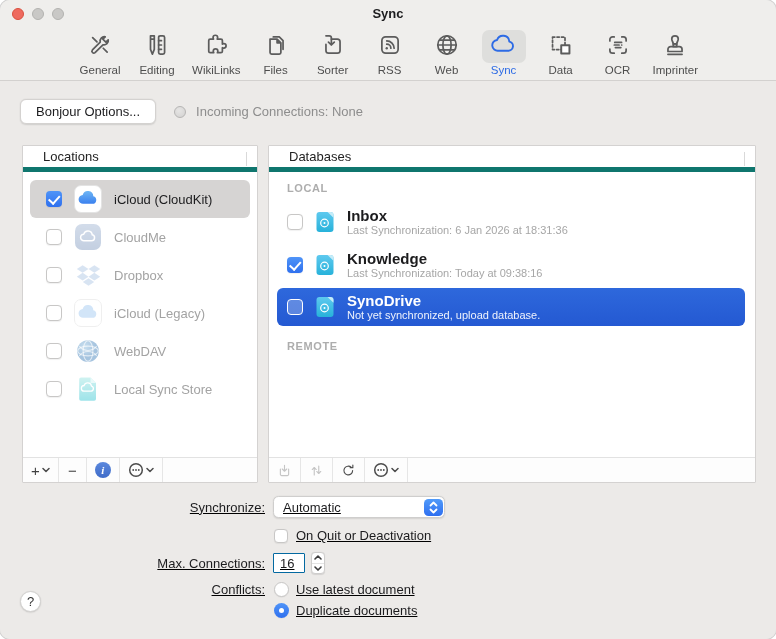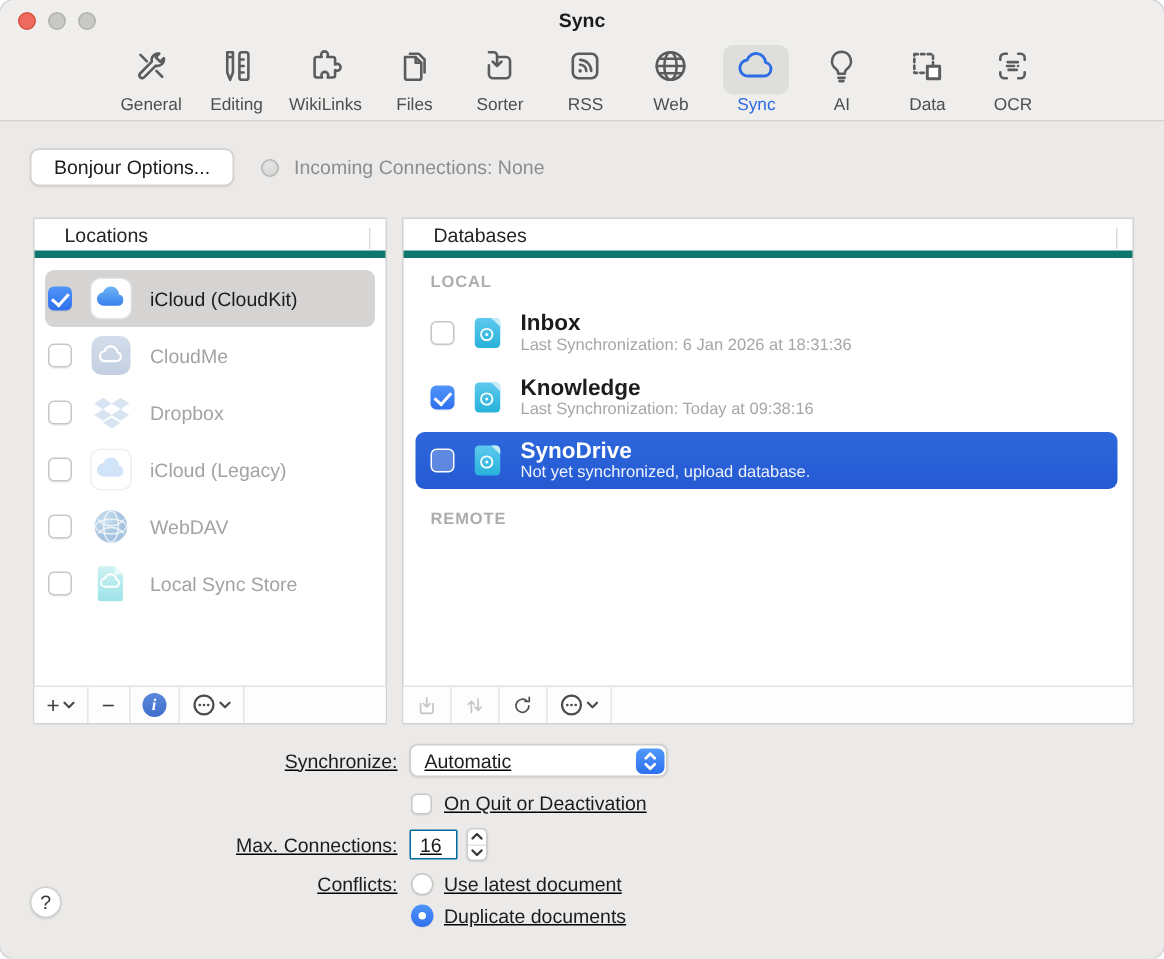--- a/index.html
+++ b/index.html
@@ -35,21 +35,21 @@
   
   .panel{position:absolute;top:64px;background:#ffffff;border:1px solid #d4d2d1;border-radius:1px;}
   .panel.locations{left:22px;width:236px;height:338px;}
   .panel.databases{left:268px;width:488px;height:338px;}
   .panel-header{position:absolute;top:0;left:0;right:0;height:26px;border-bottom:5px solid #0f766e;display:flex;align-items:center;}
   .panel-header .ph-label{font-size:13px;color:#232323;margin-left:20px;}
   .col-divider{position:absolute;right:10px;top:6px;width:1px;height:14px;background:#d9d9d9;}
   .panel-list{position:absolute;top:27px;left:0;right:0;bottom:25px;overflow:hidden;}
 
   
-  .loc-row{height:38px;margin:0 7px;border-radius:6px;display:flex;align-items:center;padding-left:2px;}
+  .loc-row{height:38px;margin:0 7px;border-radius:6px;display:flex;align-items:center;padding-left:16px;}
   .loc-row.selected{background:#d6d4d3;}
   .loc-row:first-child{margin-top:7px;}
   .loc-label{font-size:13px;color:#a3a3a3;margin-left:12px;}
   .loc-row.selected .loc-label{color:#1c1c1e;}
   .loc-icon{width:28px;height:28px;margin-left:12px;flex:0 0 auto;display:flex;align-items:center;justify-content:center;}
   .loc-row.faded .loc-icon{opacity:.55;}
   .sq-white{width:28px;height:28px;background:#fff;border:1px solid #e3e3e3;border-radius:7px;display:flex;align-items:center;justify-content:center;}
   .sq-cloudme{width:26px;height:26px;border-radius:7px;background:linear-gradient(#b0c1da,#93a9c9);display:flex;align-items:center;justify-content:center;}
 
   
@@ -183,43 +183,45 @@
       <div class="tb-iconbox">
           <span><svg width="27" height="27" viewBox="0 0 24 24" style="stroke-width:1.7">
               <path d="M7.3 17.5h8.9a4.1 4.1 0 0 0 1-8.1 5.6 5.6 0 0 0-10.9-1.4A3.9 3.9 0 0 0 7.3 17.5z"></path>
             </svg></span>
         </div>
       <div class="tb-label">Sync</div>
     </div>
     <div class="tb-item">
       <div class="tb-iconbox">
           <span><svg width="26" height="26" viewBox="0 0 24 24">
-              <path d="M12 3.2a5.9 5.9 0 0 1 3.2 10.8c-.6.5-1 1.2-1.1 2l-.1.8h-4l-.1-.8c-.1-.8-.5-1.5-1.1-2A5.9 5.9 0 0 1 12 3.2z"></path>
-              <path d="M10.1 19.3h3.8M10.8 21.3h2.4"></path>
-            </svg></span>
-        </div>
-      <div class="tb-label">AI</div>
-    </div>
-    <div class="tb-item">
-      <div class="tb-iconbox">
-          <span><svg width="26" height="26" viewBox="0 0 24 24">
               <rect x="4.2" y="4.7" width="11.5" height="11.5" stroke-dasharray="2.1 2"></rect>
               <rect x="12.2" y="12.2" width="7.6" height="7.6" stroke-width="1.8" fill="#fff"></rect>
             </svg></span>
         </div>
       <div class="tb-label">Data</div>
     </div>
     <div class="tb-item">
       <div class="tb-iconbox">
           <span><svg width="26" height="26" viewBox="0 0 24 24">
               <path d="M8.5 4.5H7A2.5 2.5 0 0 0 4.5 7v1.2 M15.5 4.5H17A2.5 2.5 0 0 1 19.5 7v1.2 M8.5 19.5H7A2.5 2.5 0 0 1 4.5 17v-1.2 M15.5 19.5H17a2.5 2.5 0 0 0 2.5-2.5v-1.2"></path>
               <path d="M9 9.6h6.3 M8.6 12h4.4 M15.4 12h.01 M9.6 14.4h5"></path>
             </svg></span>
         </div>
       <div class="tb-label">OCR</div>
+    </div>
+    <div class="tb-item">
+      <div class="tb-iconbox">
+          <span><svg width="26" height="26" viewBox="0 0 24 24">
+              <path d="M12 3.5a3 3 0 0 1 3 3c0 1.8-1.4 2.7-1.4 4.5h-3.2C10.4 9.2 9 8.3 9 6.5a3 3 0 0 1 3-3z"></path>
+              <path d="M10.4 11h3.2v2.5h-3.2z"></path>
+              <path d="M8 13.5h8a2.5 2.5 0 0 1 2.5 2.5v2H5.5v-2A2.5 2.5 0 0 1 8 13.5z"></path>
+              <path d="M5.5 20.6h13"></path>
+            </svg></span>
+        </div>
+      <div class="tb-label">Imprinter</div>
     </div>
   </div>
 
   <div class="content">
 
     <div class="bonjour-row">
       <div class="btn-bonjour">Bonjour Options...</div>
       <div class="status-dot"></div>
       <div class="status-text">Incoming Connections: None</div>
     </div>

